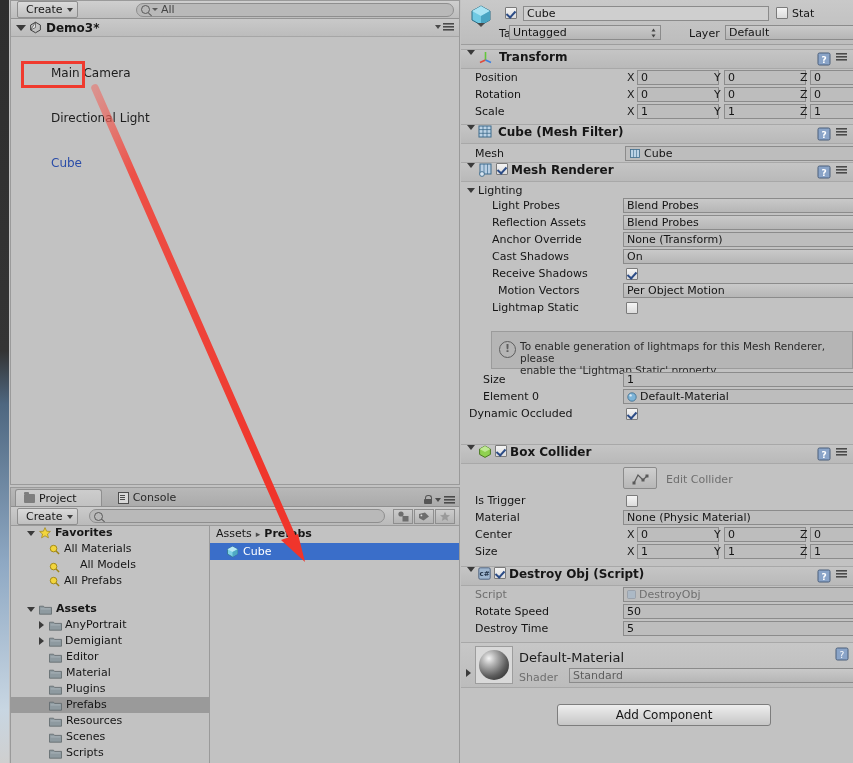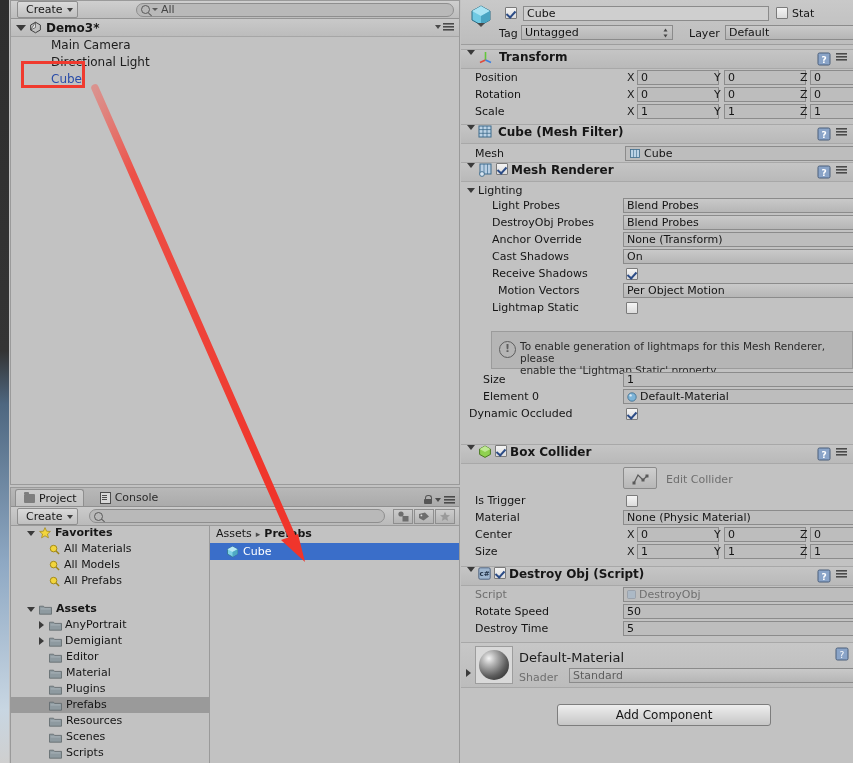--- a/index.html
+++ b/index.html
@@ -58,28 +58,28 @@
     width:0;height:0;border-left:5px solid transparent;border-right:5px solid transparent;
     border-top:6px solid #3a3a3a;margin:0 3px 0 5px;flex:0 0 auto;
   }
   .unity-logo{width:13px;height:13px;margin-right:4px;flex:0 0 auto;}
   .hier-menu{position:absolute;right:5px;top:4px;display:flex;align-items:center;gap:2px;}
   .burger{width:11px;height:8px;background:
       linear-gradient(#4a4a4a,#4a4a4a) 0 0/11px 1.6px no-repeat,
       linear-gradient(#4a4a4a,#4a4a4a) 0 3.2px/11px 1.6px no-repeat,
       linear-gradient(#4a4a4a,#4a4a4a) 0 6.4px/11px 1.6px no-repeat;}
   .tinytri{border-left:3px solid transparent;border-right:3px solid transparent;border-top:4px solid #4a4a4a;}
-  .hier-item{height:17px;line-height:17px;padding-left:40px;font-size:12px;color:#1c1c1c;}
+  .hier-item{height:17px;line-height:17px;padding-left:40px;font-size:12px;color:#1c1c1c;margin-top:28px;}
   .hier-item.prefab{color:#2b4da8;}
   .sel-box{position:absolute;border:3px solid #f03a2e;box-sizing:border-box;pointer-events:none;}
 
   
   #project{left:10px;top:487px;width:450px;height:276px;border:1px solid #9a9a9a;border-bottom:none;box-sizing:border-box;background:#c2c2c2;}
   .tabbar{height:18px;background:linear-gradient(#b8b8b8,#ababab);display:flex;align-items:flex-end;position:relative;border-bottom:1px solid #8f8f8f;}
-  .tab{height:17px;line-height:17px;padding:0 6px 0 8px;font-size:11px;display:flex;align-items:center;gap:4px;box-sizing:border-box;}
+  .tab{height:17px;line-height:17px;padding:0 24px 0 8px;font-size:11px;display:flex;align-items:center;gap:4px;box-sizing:border-box;}
   .tab.active{background:linear-gradient(#cdcdcd,#c2c2c2);border:1px solid #8f8f8f;border-bottom:none;border-radius:3px 3px 0 0;margin-left:4px;}
   .tab.inactive{color:#2a2a2a;margin-left:8px;}
   .ico-folder{width:11px;height:9px;background:#7e7e7e;border-radius:1px;position:relative;flex:0 0 auto;}
   .ico-folder:before{content:"";position:absolute;top:-2px;left:0;width:5px;height:2px;background:#7e7e7e;border-radius:1px 1px 0 0;}
   .ico-console{width:9px;height:10px;border:1.2px solid #4d4d4d;background:#d8d8d8;flex:0 0 auto;position:relative;}
   .ico-console:after{content:"";position:absolute;left:1.5px;top:2px;width:5px;height:1px;background:#4d4d4d;box-shadow:0 2px 0 #4d4d4d,0 4px 0 #4d4d4d;}
   .tabbar-right{position:absolute;right:4px;bottom:2px;display:flex;align-items:center;gap:3px;}
   .lock{width:8px;height:9px;position:relative;}
   .lock:before{content:"";position:absolute;top:0;left:1px;width:5px;height:4px;border:1.3px solid #555;border-bottom:none;border-radius:3px 3px 0 0;}
   .lock:after{content:"";position:absolute;bottom:0;left:0;width:8px;height:5px;background:#555;border-radius:1px;}
@@ -260,21 +260,21 @@
           </svg>
           <span>Favorites</span>
         </div>
         <div class="tree-row" style="padding-left:38px;gap:4px;">
           <svg class="srch-ico" viewBox="0 0 12 12">
             <circle cx="5" cy="5" r="3.6" fill="#f2d53c" stroke="#9d8312" stroke-width="1"></circle>
             <line x1="7.7" y1="7.7" x2="11" y2="11" stroke="#9d8312" stroke-width="1.6"></line>
           </svg>
           <span>All Materials</span>
         </div>
-        <div class="tree-row" style="padding-left:38px;gap:4px;">
+        <div class="tree-row" style="padding-left:38px;gap:20px;align-items:flex-end;">
           <svg class="srch-ico" viewBox="0 0 12 12">
             <circle cx="5" cy="5" r="3.6" fill="#f2d53c" stroke="#9d8312" stroke-width="1"></circle>
             <line x1="7.7" y1="7.7" x2="11" y2="11" stroke="#9d8312" stroke-width="1.6"></line>
           </svg>
           <span>All Models</span>
         </div>
         <div class="tree-row" style="padding-left:38px;gap:4px;">
           <svg class="srch-ico" viewBox="0 0 12 12">
             <circle cx="5" cy="5" r="3.6" fill="#f2d53c" stroke="#9d8312" stroke-width="1"></circle>
             <line x1="7.7" y1="7.7" x2="11" y2="11" stroke="#9d8312" stroke-width="1.6"></line>
@@ -386,21 +386,21 @@
         <polygon points="13,2 22,7 13,12 4,7" fill="#a9e4f4"></polygon>
         <polygon points="13,12 22,7 22,16 13,21" fill="#49a4c2"></polygon>
         <polygon points="9,19 17,19 13,23" fill="#4a4a4a"></polygon>
       </svg>
       <span class="cbx on" style="position:absolute;left:44px;top:7px;"></span>
       <div class="txtfield" style="position:absolute;left:62px;top:6px;width:246px;background:#cfcfcf;">Cube</div>
       <span class="cbx" style="position:absolute;left:315px;top:7px;"></span>
       <span style="position:absolute;left:331px;top:7px;font-size:11px;">Stat</span>
 
       <span style="position:absolute;left:38px;top:27px;font-size:11px;">Tag</span>
-      <div class="popup" style="position:absolute;left:60px;top:25px;width:152px;">
+      <div class="popup" style="position:absolute;left:48px;top:25px;width:152px;">
         <span>Untagged</span>
         <svg class="arrows" viewBox="0 0 5 10">
           <polygon points="2.5,0.5 4.5,3.5 0.5,3.5" fill="#444"></polygon>
             <polygon points="2.5,9.5 4.5,6.5 0.5,6.5" fill="#444"></polygon>
         </svg>
       </div>
       <span style="position:absolute;left:228px;top:27px;font-size:11px;">Layer</span>
       <div class="popup" style="position:absolute;left:264px;top:25px;width:128px;border-right:none;">
         <span>Default</span>
       </div>
@@ -505,21 +505,21 @@
         <span class="fold-s"></span>
         <span>Lighting</span>
       </span>
     </div>
 
     <div class="row">
       <span class="lbl" style="left:31px;">Light Probes</span>
       <div class="popup" style="position:absolute;left:162px;width:243px;border-right:none;">Blend Probes</div>
     </div>
     <div class="row">
-      <span class="lbl" style="left:31px;">DestroyObj Probes</span>
+      <span class="lbl" style="left:31px;">Reflection Assets</span>
       <div class="popup" style="position:absolute;left:162px;width:243px;border-right:none;">Blend Probes</div>
     </div>
     <div class="row">
       <span class="lbl" style="left:31px;">Anchor Override</span>
       <div class="txtfield" style="position:absolute;left:162px;width:243px;border-right:none;">None (Transform)</div>
     </div>
     <div class="row">
       <span class="lbl" style="left:31px;">Cast Shadows</span>
       <div class="popup" style="position:absolute;left:162px;width:243px;border-right:none;">On</div>
     </div>

